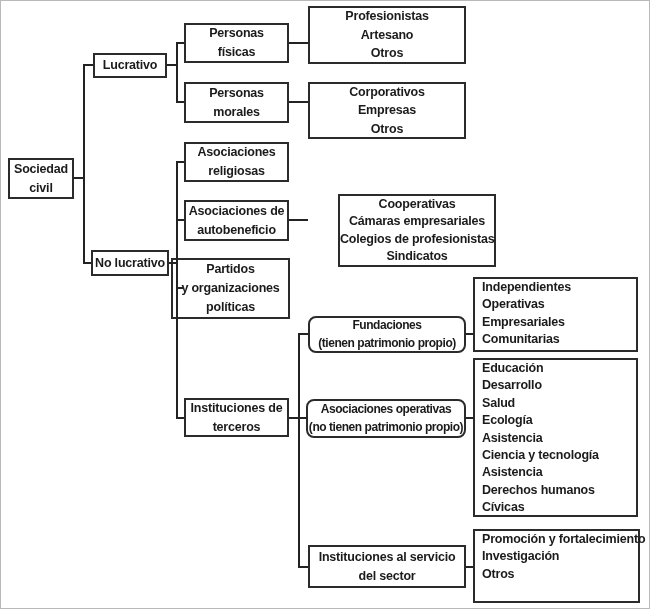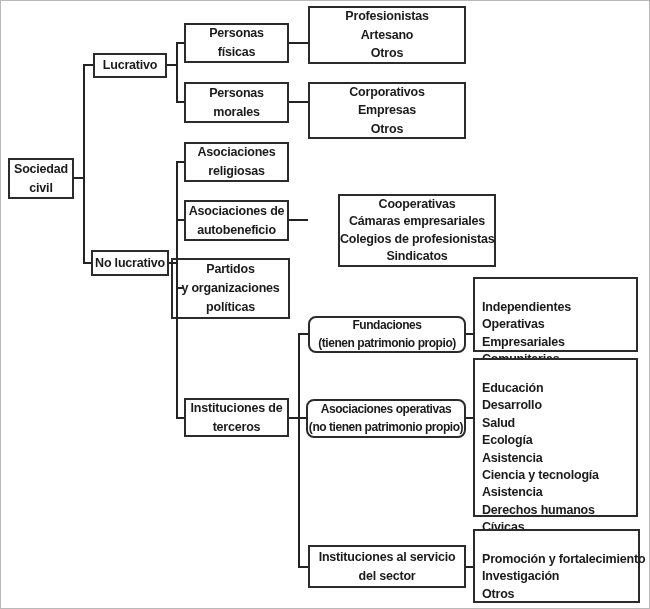--- a/index.html
+++ b/index.html
@@ -8,21 +8,21 @@
     border:1px solid #b9b9b9;box-sizing:border-box;overflow:hidden;
     font-family:"Liberation Sans","DejaVu Sans",sans-serif;
     color:#1b1b1b;font-weight:600;
   }
   .box{
     position:absolute;box-sizing:border-box;border:2px solid #2b2b2b;background:#ffffff;
     display:flex;flex-direction:column;justify-content:center;
     font-size:12.5px;line-height:19px;letter-spacing:-0.2px;
   }
   .box.center{text-align:center;}
-  .box.list{justify-content:flex-start;text-align:left;padding:20px 4px 0 7px;line-height:17.4px;}
+  .box.list{justify-content:flex-start;text-align:left;padding:0 4px 0 7px;line-height:17.4px;}
   .box.lh17{line-height:17.5px;margin-left:30px;}
   .box.lh18{line-height:18.5px;}
   .box.tight{font-size:12px;line-height:17.5px;letter-spacing:-0.45px;border-radius:8px;}
   .box div{white-space:nowrap;}
   .hl,.vl{position:absolute;background:#232323;}
   .hl{height:2px;}
   .vl{width:2px;}
 </style>
 </head>
 <body>

